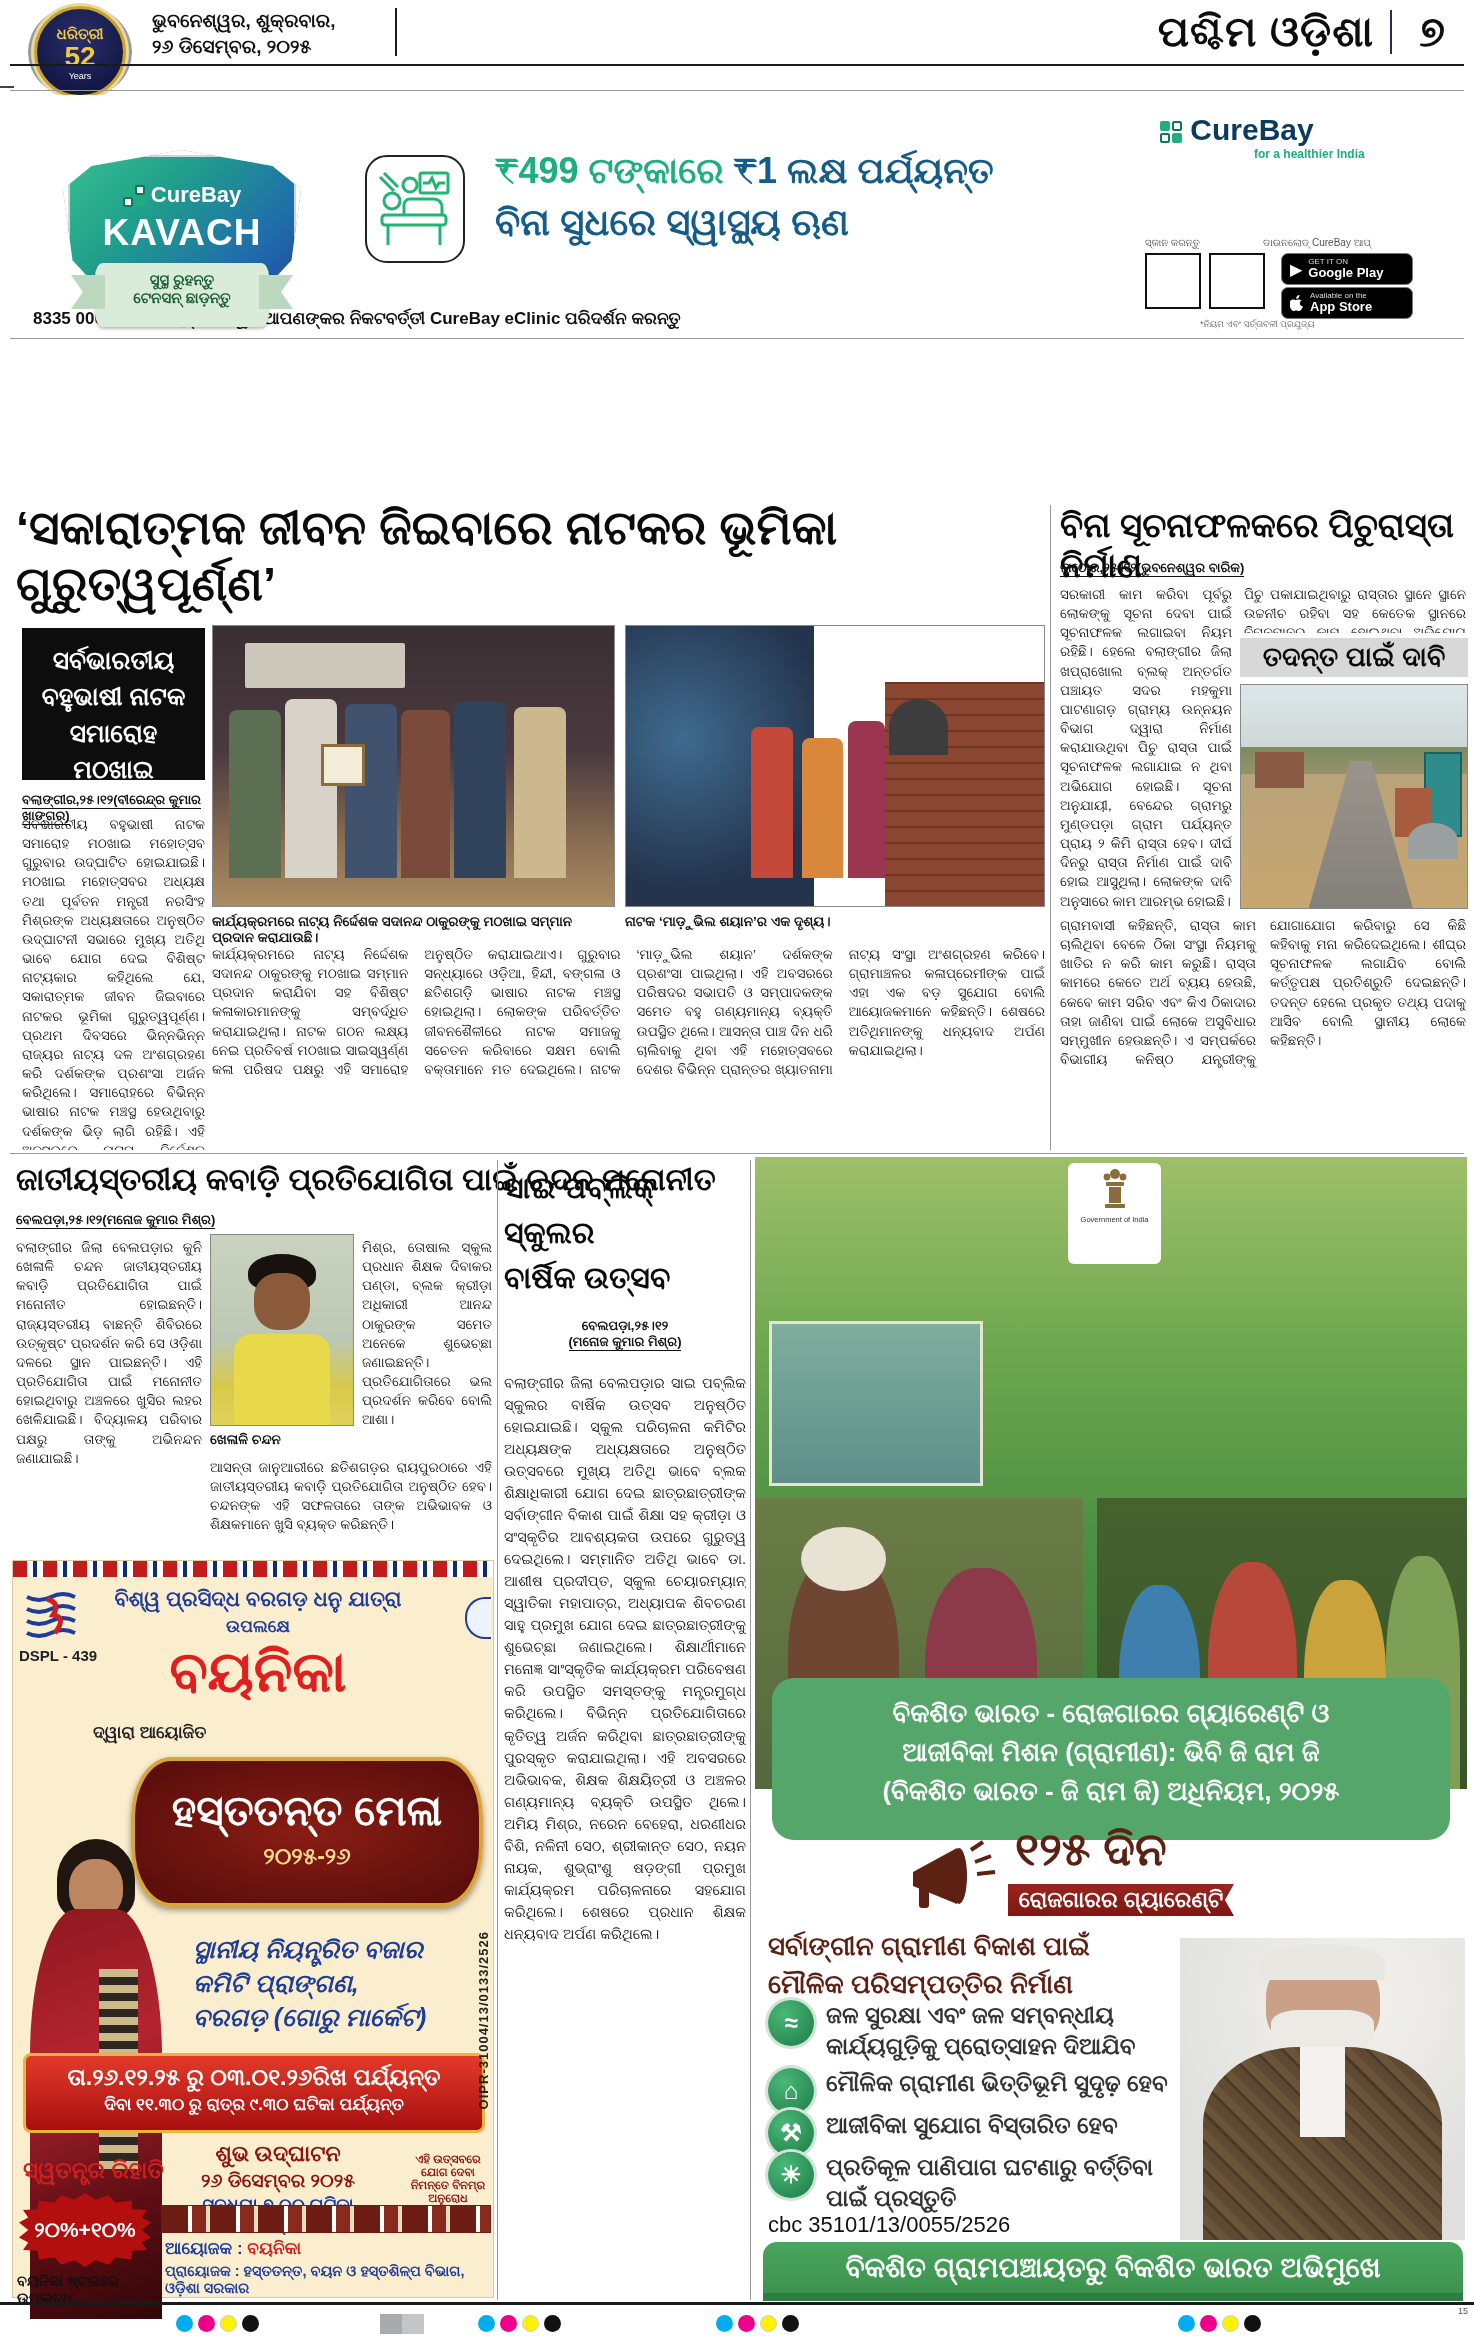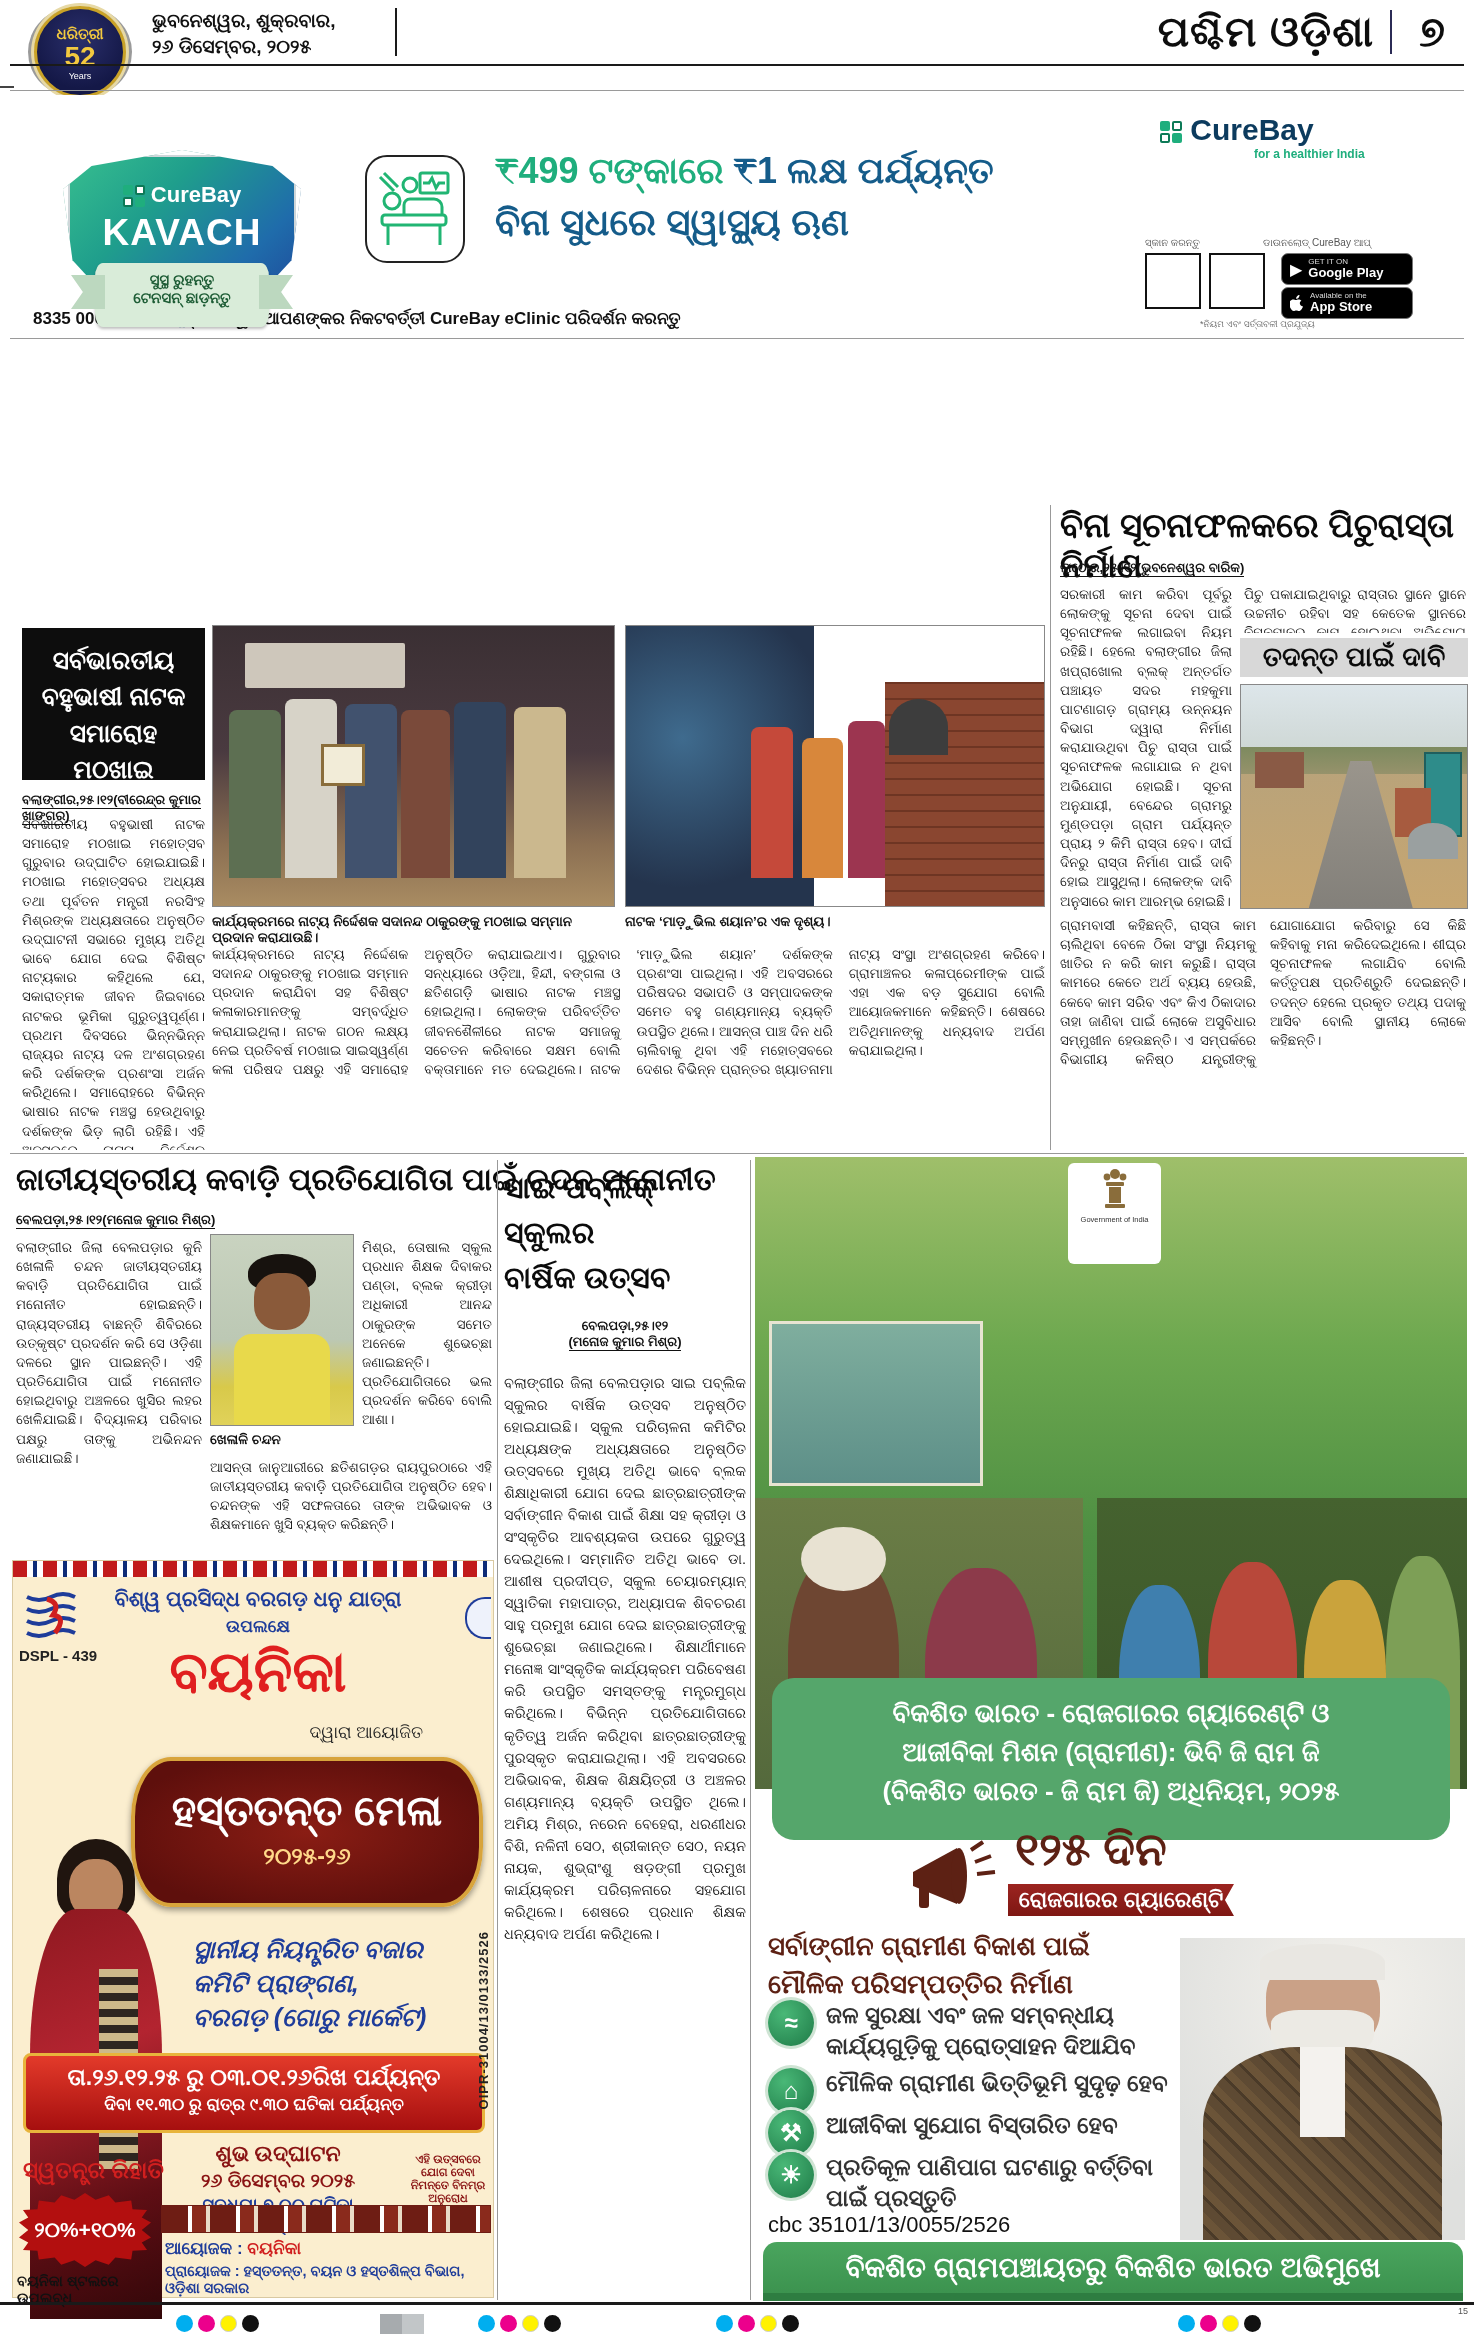--- a/index.html
+++ b/index.html
@@ -149,20 +149,21 @@
           <small>Available on the</small>
           <b>App Store</b>
         </span>
     </div>
     <div class="abs" style="left:1175px;top:224px;font-size:9px;color:#666;">*ନିୟମ ଏବଂ ସର୍ତ୍ତାବଳୀ ପ୍ରଯୁଜ୍ୟ</div>
 
     <div class="abs" style="left:8px;top:214px;font-size:17px;font-weight:bold;color:#111;">8335 000 999 ରେ କଲ୍ କରନ୍ତୁ , ଆପଣଙ୍କର ନିକଟବର୍ତ୍ତୀ CureBay eClinic ପରିଦର୍ଶନ କରନ୍ତୁ</div>
   </div>
   <div class="abs" style="left:10px;top:338px;width:1454px;height:1px;background:#9a9a9a;"></div>
 
+  <div class="abs headline-main" style="left:16px;top:500px;width:1030px;">‘ସକାରାତ୍ମକ ଜୀବନ ଜିଇବାରେ ନାଟକର ଭୂମିକା ଗୁରୁତ୍ୱପୂର୍ଣ୍ଣ’</div>
 
   <div class="abs blackbox" style="left:22px;top:628px;width:183px;height:152px;">
     <div>ସର୍ବଭାରତୀୟ</div>
     <div>ବହୁଭାଷୀ ନାଟକ</div>
     <div>ସମାରୋହ ମଠଖାଇ</div>
     <div>ମହୋତ୍ସବ ଉଦ୍‌ଘାଟିତ</div>
   </div>
   <div class="abs byline" style="left:22px;top:792px;width:183px;"><u>ବଲାଙ୍ଗୀର,୨୫।୧୨(ବୀରେନ୍ଦ୍ର କୁମାର ଖାଙ୍ଗର)</u></div>
   <div class="abs odbody just" style="left:22px;top:815px;width:183px;height:335px;overflow:hidden;">ସର୍ବଭାରତୀୟ ବହୁଭାଷୀ ନାଟକ ସମାରୋହ ମଠଖାଇ ମହୋତ୍ସବ ଗୁରୁବାର ଉଦ୍‌ଘାଟିତ ହୋଇଯାଇଛି। ମଠଖାଇ ମହୋତ୍ସବର ଅଧ୍ୟକ୍ଷ ତଥା ପୂର୍ବତନ ମନ୍ତ୍ରୀ ନରସିଂହ ମିଶ୍ରଙ୍କ ଅଧ୍ୟକ୍ଷତାରେ ଅନୁଷ୍ଠିତ ଉଦ୍‌ଘାଟନୀ ସଭାରେ ମୁଖ୍ୟ ଅତିଥି ଭାବେ ଯୋଗ ଦେଇ ବିଶିଷ୍ଟ ନାଟ୍ୟକାର କହିଥିଲେ ଯେ, ସକାରାତ୍ମକ ଜୀବନ ଜିଇବାରେ ନାଟକର ଭୂମିକା ଗୁରୁତ୍ୱପୂର୍ଣ୍ଣ। ପ୍ରଥମ ଦିବସରେ ଭିନ୍ନଭିନ୍ନ ରାଜ୍ୟର ନାଟ୍ୟ ଦଳ ଅଂଶଗ୍ରହଣ କରି ଦର୍ଶକଙ୍କ ପ୍ରଶଂସା ଅର୍ଜନ କରିଥିଲେ। ସମାରୋହରେ ବିଭିନ୍ନ ଭାଷାର ନାଟକ ମଞ୍ଚସ୍ଥ ହେଉଥିବାରୁ ଦର୍ଶକଙ୍କ ଭିଡ଼ ଲାଗି ରହିଛି। ଏହି ଅବସରରେ ନାଟ୍ୟ ନିର୍ଦ୍ଦେଶକ ସଦାନନ୍ଦ ଠାକୁରଙ୍କୁ ମଠଖାଇ ସମ୍ମାନରେ ସମ୍ମାନିତ କରାଯାଇଥିଲା।</div>
 
@@ -326,21 +327,21 @@
           <path d="M2 44 q12 6 24 0 q12-6 24 0"></path>
         </g>
       <path d="M22 10 q14 4 6 16 q14 2 2 18" stroke="#d01f1f" stroke-width="5" fill="none"></path>
     </svg>
     <div class="abs" style="left:6px;top:86px;font-size:15px;font-weight:bold;color:#222;">DSPL - 439</div>
     <div class="abs" style="right:2px;top:36px;width:26px;height:42px;background:#eef2fb;border:2px solid #1e3c9a;border-right:none;border-radius:20px 0 0 20px;"></div>
 
     <div class="abs bay-blue" style="left:80px;top:26px;width:330px;text-align:center;font-size:21px;">ବିଶ୍ୱ ପ୍ରସିଦ୍ଧ ବରଗଡ଼ ଧନୁ ଯାତ୍ରା</div>
     <div class="abs bay-blue" style="left:80px;top:56px;width:330px;text-align:center;font-size:17px;">ଉପଲକ୍ଷେ</div>
     <div class="abs bay-brand" style="left:80px;top:78px;width:330px;text-align:center;">ବୟନିକା</div>
-    <div class="abs" style="left:80px;top:162px;width:330px;text-align:right;font-size:17px;font-weight:normal;color:#222;">ଦ୍ୱାରା ଆୟୋଜିତ</div>
+    <div class="abs" style="left:80px;top:162px;width:330px;text-align:left;font-size:17px;font-weight:bold;color:#222;">ଦ୍ୱାରା ଆୟୋଜିତ</div>
 
     <div class="abs bay-badge" style="left:118px;top:196px;width:352px;height:150px;">
       <div style="font-size:42px;font-weight:bold;margin-top:26px;">ହସ୍ତତନ୍ତ ମେଳା</div>
       <div style="font-size:23px;font-weight:bold;margin-top:8px;color:#ffd98a;">୨୦୨୫-୨୬</div>
     </div>
 
     <div class="abs" style="left:8px;top:258px;width:150px;height:500px;overflow:hidden;">
       <div class="abs" style="left:24%;top:4%;width:52%;height:16%;background:#20150f;border-radius:50% 50% 30% 30%;"></div>
       <div class="abs" style="left:32%;top:8%;width:36%;height:12%;background:#bb8660;border-radius:45%;"></div>
       <div class="abs" style="left:6%;top:18%;width:88%;height:84%;background:linear-gradient(160deg,#8e1820 0%,#b32430 35%,#5e0e14 70%,#2e0608 100%);border-radius:35% 35% 0 0;"></div>

